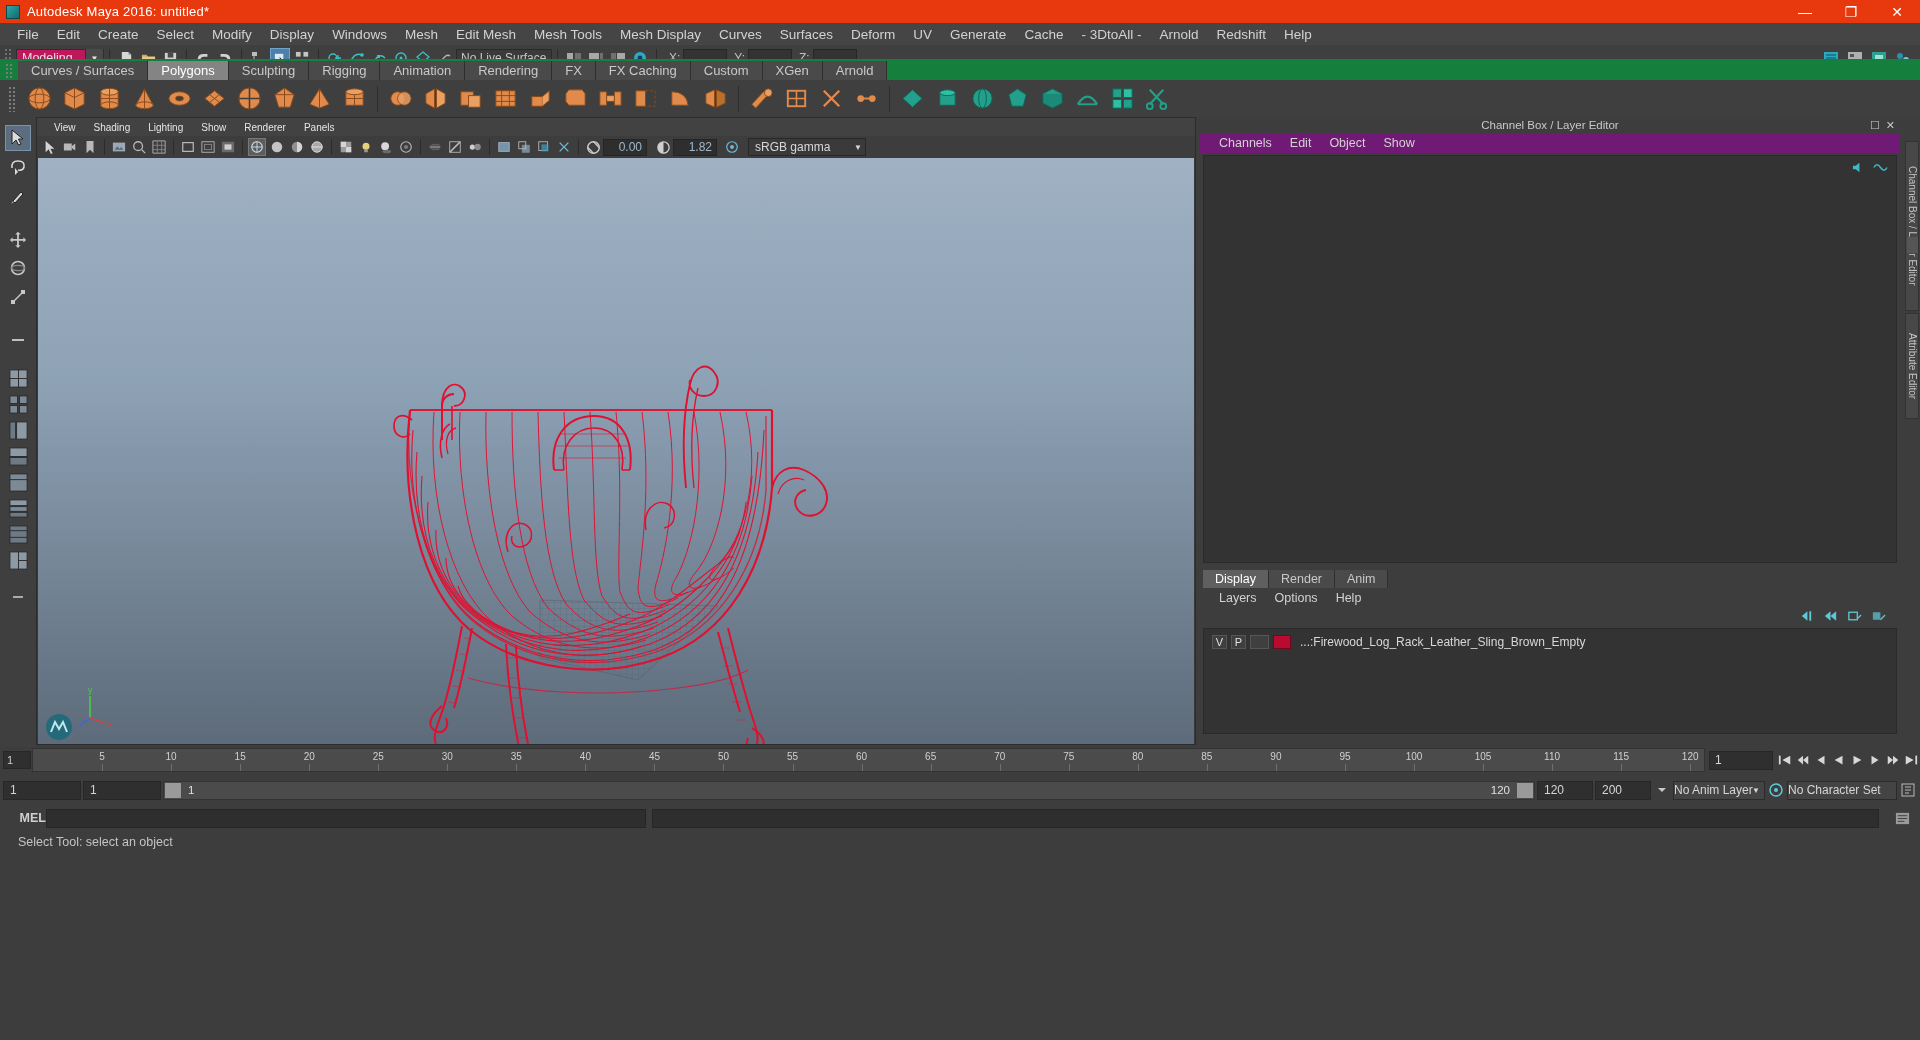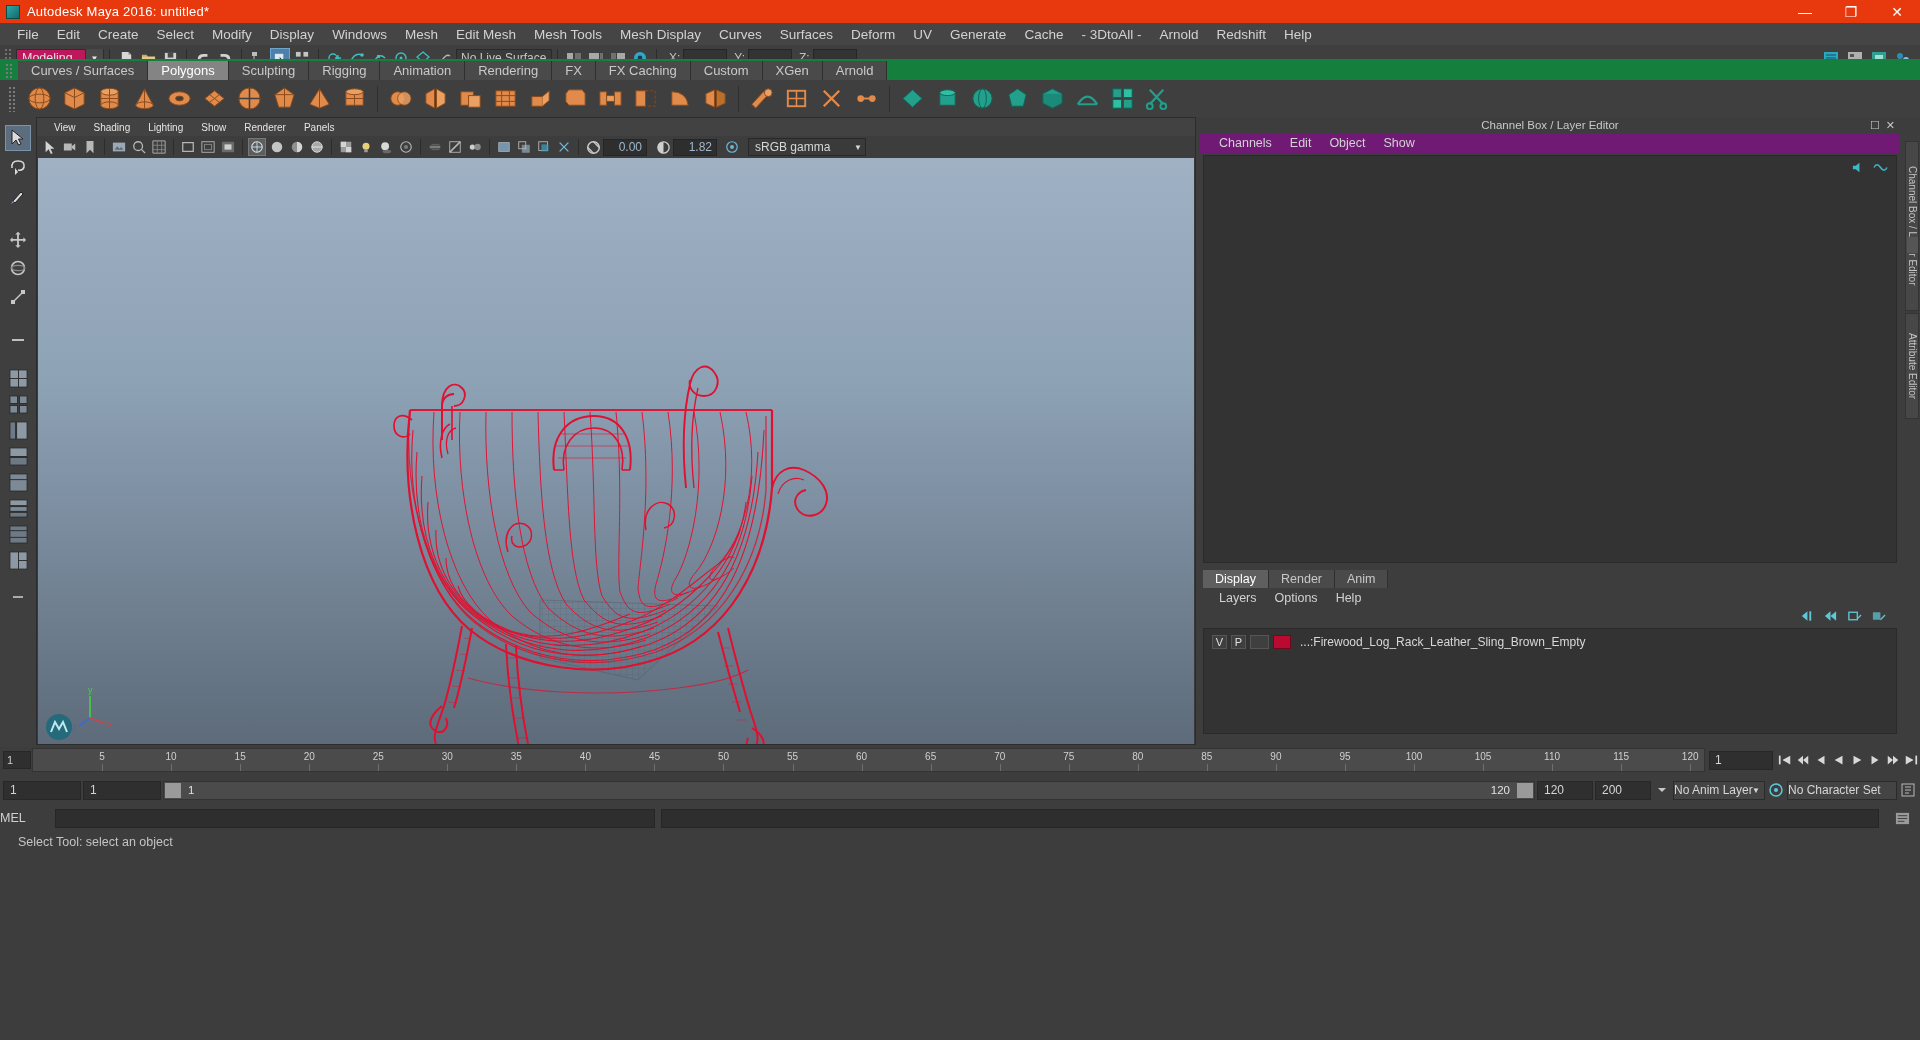--- a/index.html
+++ b/index.html
@@ -173,21 +173,21 @@
   #rbar .hr { position:absolute; width:16px; height:15px; top:1px; background:#9a9a9a; }
   #rbar .rlbl { position:absolute; font-size:11.5px; color:#e0e0e0; }
   .asel { height:19px; background:#444; border:1px solid #2b2b2b; color:#d6d6d6;
     font-size:12px; display:flex; align-items:center; padding-left:0;
     position:relative; }
   .asel .aa { position:absolute; right:4px; font-size:8px; }
 
   
   #melrow { position:absolute; left:0; top:805px; width:1920px; height:26px;
     display:flex; align-items:center; }
-  #mellbl { width:55px; text-align:left; font-size:12.5px; color:#d0d0d0; }
+  #mellbl { width:46px; text-align:right; font-size:12.5px; color:#d0d0d0;font-weight:bold; }
   #melin { width:600px; height:19px; background:#2e2e2e; border:1px solid #262626; }
   #melout { flex:1; height:19px; background:#2e2e2e; border:1px solid #262626;
     margin:0 14px 0 6px; }
 
   
   #helpline { position:absolute; left:0; top:831px; width:1920px; height:22px;
     background:#3d3d3d; display:flex; align-items:center; padding-left:18px; }
   #helpline span { font-size:12.5px; color:#c4c4c4; }
 </style>
 </head>

